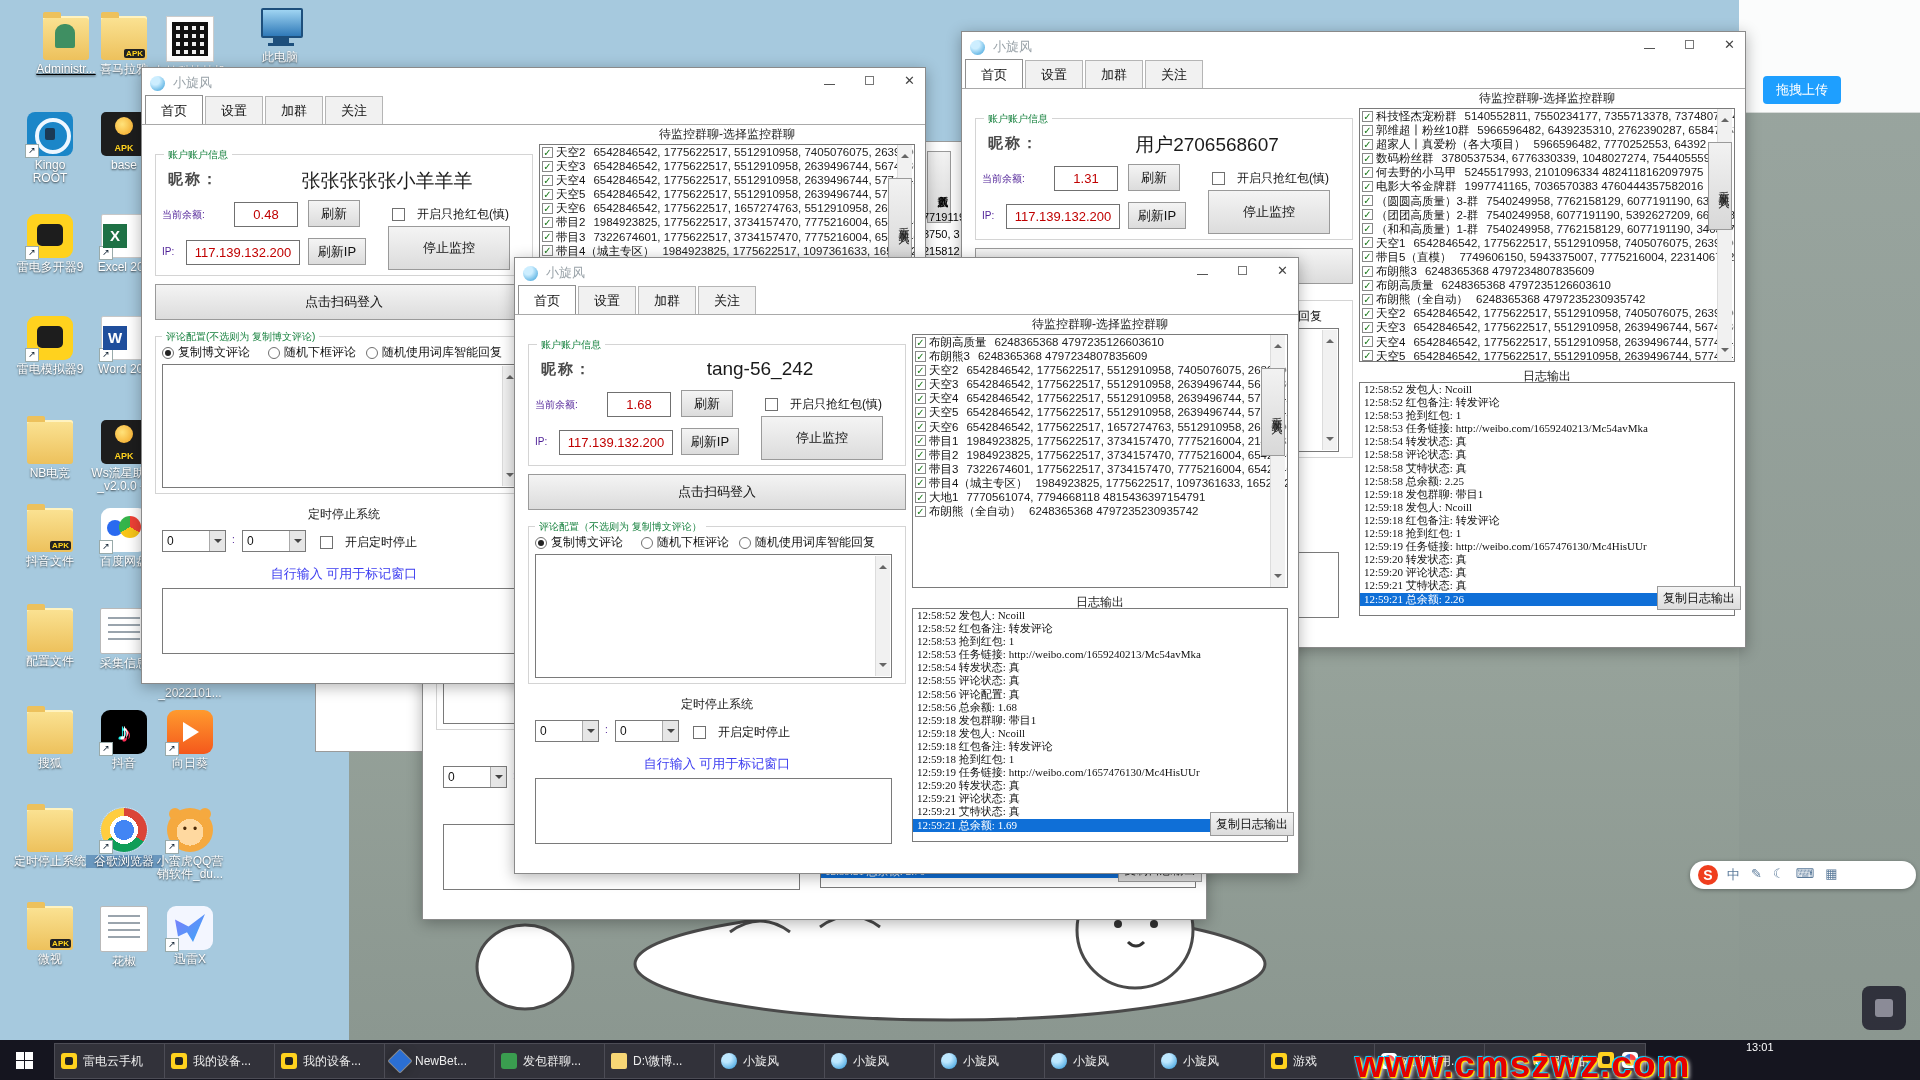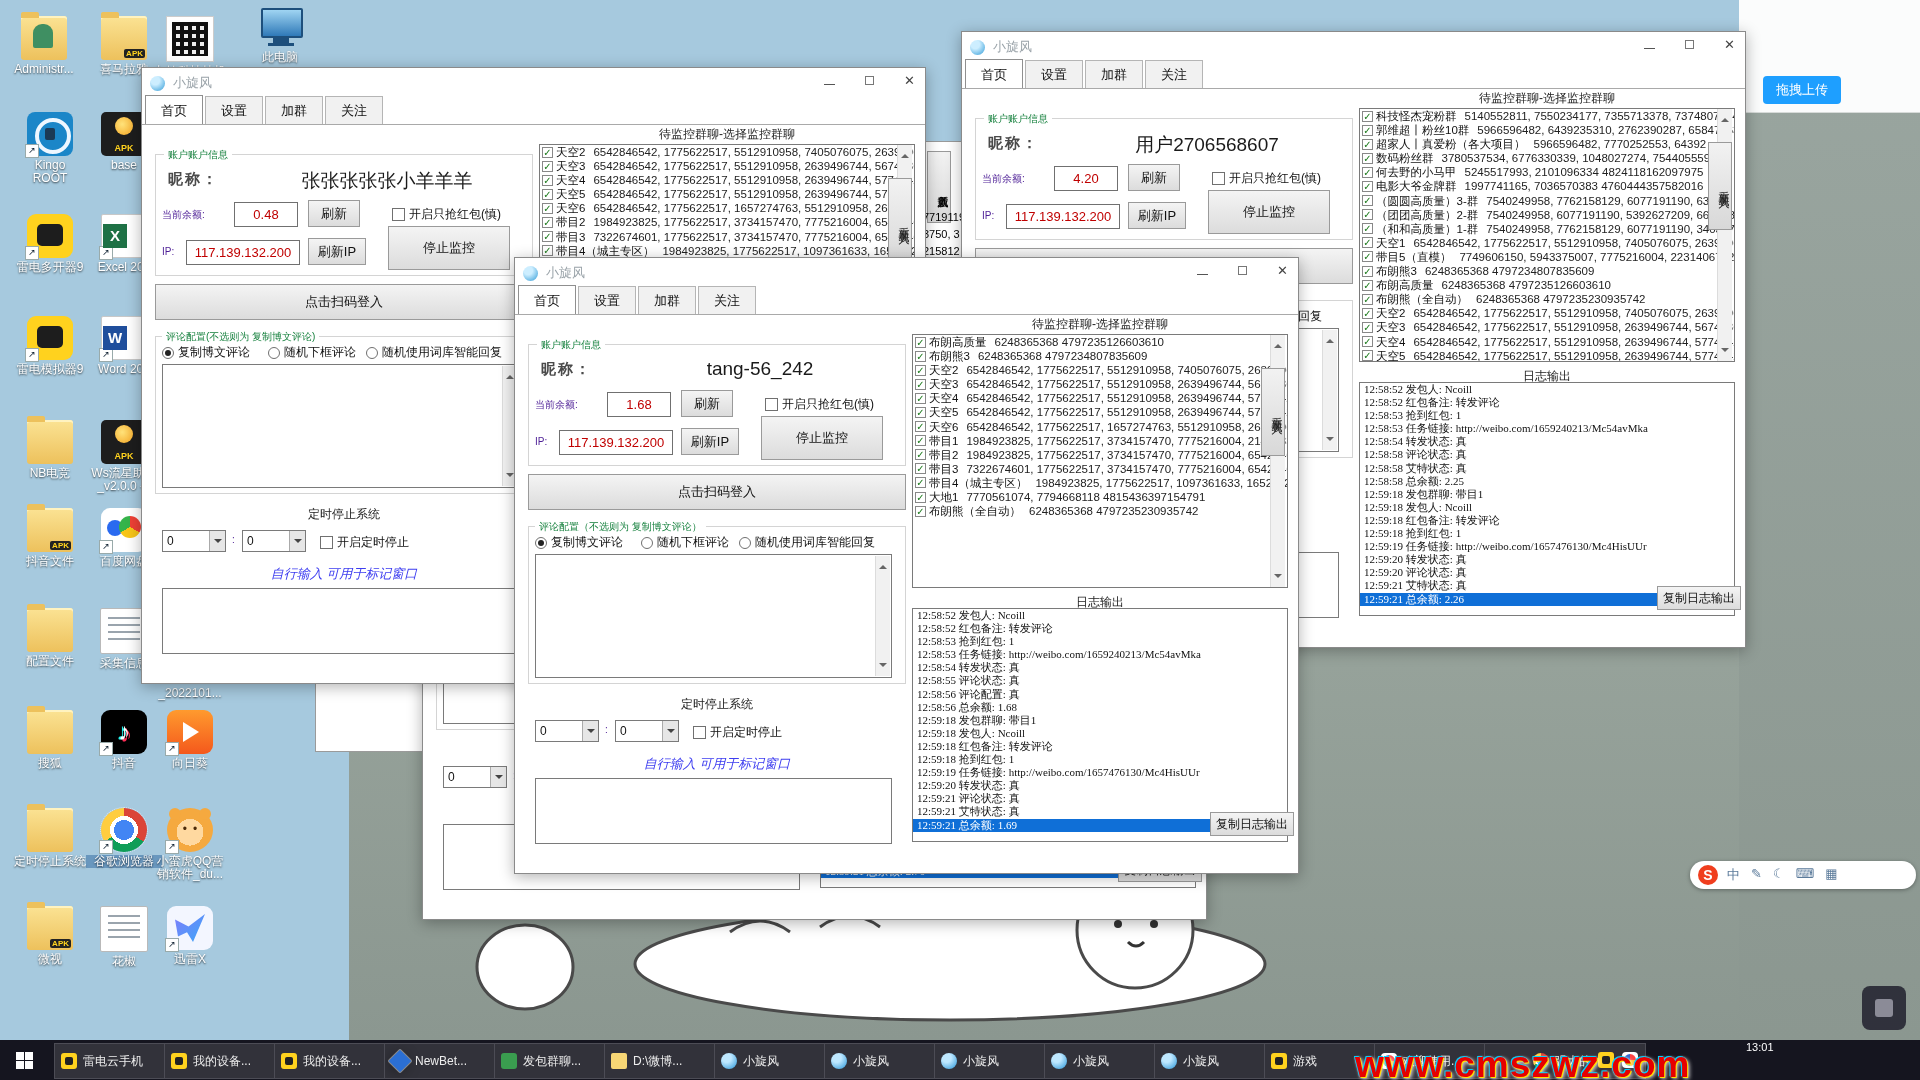--- a/index.html
+++ b/index.html
@@ -79,35 +79,35 @@
   .tab{padding:5px 15px 4px;border:1px solid #b5b5b5;border-bottom:none;background:#f1f1f1;margin-right:2px;font-size:13px;}
   .tab.active{background:#fff;border-color:#8f8f8f;padding-top:6px;}
   .gbox{position:absolute;border:1px solid #d4d4d4;}
   .glab{position:absolute;background:#fff;padding:0 4px;font-size:10px;color:#15803d;white-space:nowrap;}
   .flab{position:absolute;font-size:10px;color:#4c1d95;white-space:nowrap;}
   .nicklab{position:absolute;font-size:15px;font-weight:bold;color:#4a4a4a;letter-spacing:2px;}
   .nickval{position:absolute;font-size:19px;color:#1a1a1a;text-align:center;}
   .tin{position:absolute;border:1px solid #707070;background:#fff;color:#c00000;font-size:13px;text-align:center;line-height:23px;}
   .btn{position:absolute;background:linear-gradient(#f4f4f4,#dcdcdc);border:1px solid #9a9a9a;
     font-size:13px;color:#111;text-align:center;display:flex;align-items:center;justify-content:center;}
-  .cbx{position:absolute;display:flex;align-items:center;gap:4px;font-size:12px;white-space:nowrap;}
+  .cbx{position:absolute;display:flex;align-items:center;gap:12px;font-size:12px;white-space:nowrap;}
   .cbx i{width:13px;height:13px;border:1px solid #707070;background:#fff;display:inline-block;}
   .radio{position:absolute;display:flex;align-items:center;gap:4px;font-size:12px;white-space:nowrap;}
   .radio i{width:12px;height:12px;border:1px solid #707070;border-radius:50%;background:#fff;position:relative;display:inline-block;}
   .radio.on i::after{content:"";position:absolute;inset:2px;background:#222;border-radius:50%;}
   .tarea{position:absolute;border:1px solid #7a7a7a;background:#fff;}
   .sbar{position:absolute;top:1px;right:1px;bottom:1px;width:15px;background:#f1f1f1;border-left:1px solid #dcdcdc;}
   .sar{position:absolute;left:3px;width:0;height:0;border:4px solid transparent;}
   .sar.up{top:5px;border-bottom-color:#666;}
   .sar.dn{bottom:5px;border-top-color:#666;}
   .ddw{position:absolute;border:1px solid #7a7a7a;background:#fff;font-size:12px;}
   .ddw .v{position:absolute;left:4px;top:3px;}
   .ddw .db{position:absolute;right:0;top:0;bottom:0;width:16px;background:#e6e6e6;border-left:1px solid #aaa;}
   .ddw .db::after{content:"";position:absolute;left:4px;top:8px;border:4px solid transparent;border-top-color:#444;}
-  .bluehint{position:absolute;color:#3d3df0;font-size:13px;text-align:center;font-style:italic;}
+  .bluehint{position:absolute;color:#3d3df0;font-size:13px;text-align:center;}
   .phdr{position:absolute;font-size:12px;color:#222;text-align:center;}
   .listbox{position:absolute;border:1px solid #7a7a7a;background:#fff;overflow:hidden;}
   .grow{height:14.1px;line-height:14.1px;white-space:nowrap;overflow:hidden;font-size:11.5px;display:flex;align-items:center;}
   .grow .cb{width:11px;height:11px;border:1px solid #888;background:#fff;color:#1b7a1b;font-size:10px;line-height:10px;font-weight:bold;margin:0 3px 0 2px;flex:0 0 auto;text-align:center;}
   .grow .gn{margin-right:8px;flex:0 0 auto;}
   .grow .gi{color:#222;}
   .vbtn{position:absolute;width:24px;background:linear-gradient(#f2f2f2,#d8d8d8);border:1px solid #9a9a9a;
     writing-mode:vertical-rl;text-align:center;font-size:11px;letter-spacing:2px;color:#222;}
   .logbox{position:absolute;border:1px solid #7a7a7a;background:#fff;overflow:hidden;font-family:"DejaVu Sans Mono",monospace;}
   .lrow{height:13.1px;line-height:13.1px;font-size:11px;white-space:nowrap;overflow:hidden;padding-left:4px;font-family:Liberation Serif, serif;}
@@ -174,21 +174,21 @@
       <path d="M745 12 l12 -22 l-26 8 z" fill="#fff" stroke="#4a4a4a" stroke-width="3"></path>
       <circle cx="688" cy="52" r="4" fill="#333"></circle>
       <circle cx="724" cy="52" r="4" fill="#333"></circle>
       <path d="M698 70 q8 8 16 0" fill="none" stroke="#333" stroke-width="3"></path>
       <path d="M300 60 q30 -22 60 0" fill="none" stroke="#4a4a4a" stroke-width="3"></path>
       <path d="M390 55 q30 -22 60 0" fill="none" stroke="#4a4a4a" stroke-width="3"></path>
     </svg>
   </div>
 
   <div id="icons">
-      <div class="dicon" style="left: 6px; top: 16px;">
+      <div class="dicon" style="left: 28px; top: 16px; text-decoration: underline;">
         <div class="ig folderuser"></div>
         <div class="lbl">Administr...</div>
       </div>
       <div class="dicon" style="left: 12px; top: 112px;">
         <div class="ig kingo">
           <span class="sc-arrow">↗</span>
         </div>
         <div class="lbl">
           <div>Kingo</div>
           <div>ROOT</div>
@@ -437,21 +437,21 @@
         <div class="tab">设置</div>
         <div class="tab">加群</div>
         <div class="tab">关注</div>
       </div>
 
   <div class="gbox" style="left:13px;top:86px;width:378px;height:122px;"></div>
   <div class="glab" style="left:22px;top:80px;">账户账户信息</div>
   <div class="nicklab" style="left:26px;top:102px;">昵称：</div>
   <div class="nickval" style="left:110px;top:100px;width:270px;">用户2706568607</div>
   <div class="flab" style="left:20px;top:140px;">当前余额:</div>
-  <div class="tin" style="left:92px;top:134px;width:64px;height:25px;">4.20</div>
+  <div class="tin" style="left:92px;top:134px;width:64px;height:25px;">1.31</div>
   <div class="btn" style="left:166px;top:132px;width:52px;height:27px;">刷新</div>
   <div class="cbx" style="left:250px;top:138px;">
         <i></i>
         <span>开启只抢红包(慎)</span>
       </div>
   <div class="flab" style="left:20px;top:178px;">IP:</div>
   <div class="tin" style="left:44px;top:172px;width:114px;height:25px;">117.139.132.200</div>
   <div class="btn" style="left:166px;top:170px;width:58px;height:27px;">刷新IP</div>
   <div class="btn" style="left:246px;top:158px;width:122px;height:44px;">停止监控</div>
   <div class="btn" style="left:13px;top:216px;width:378px;height:36px;">点击扫码登入</div>

